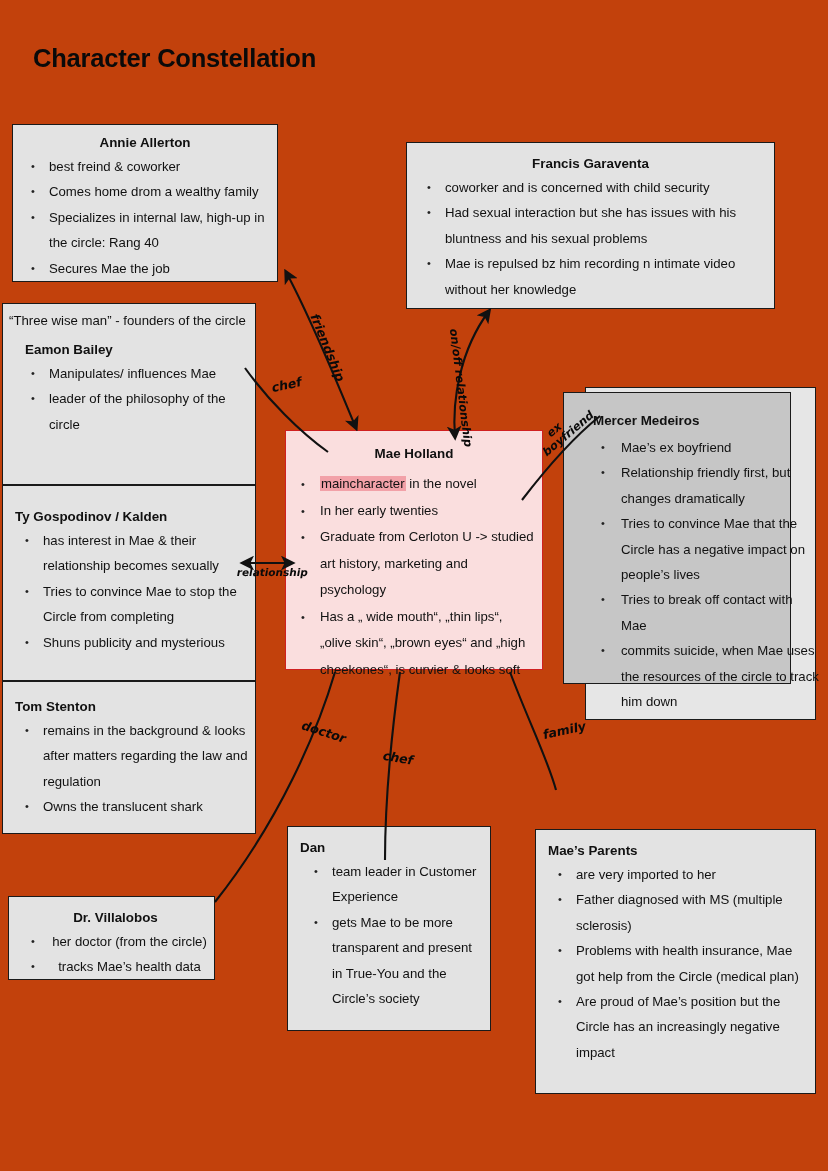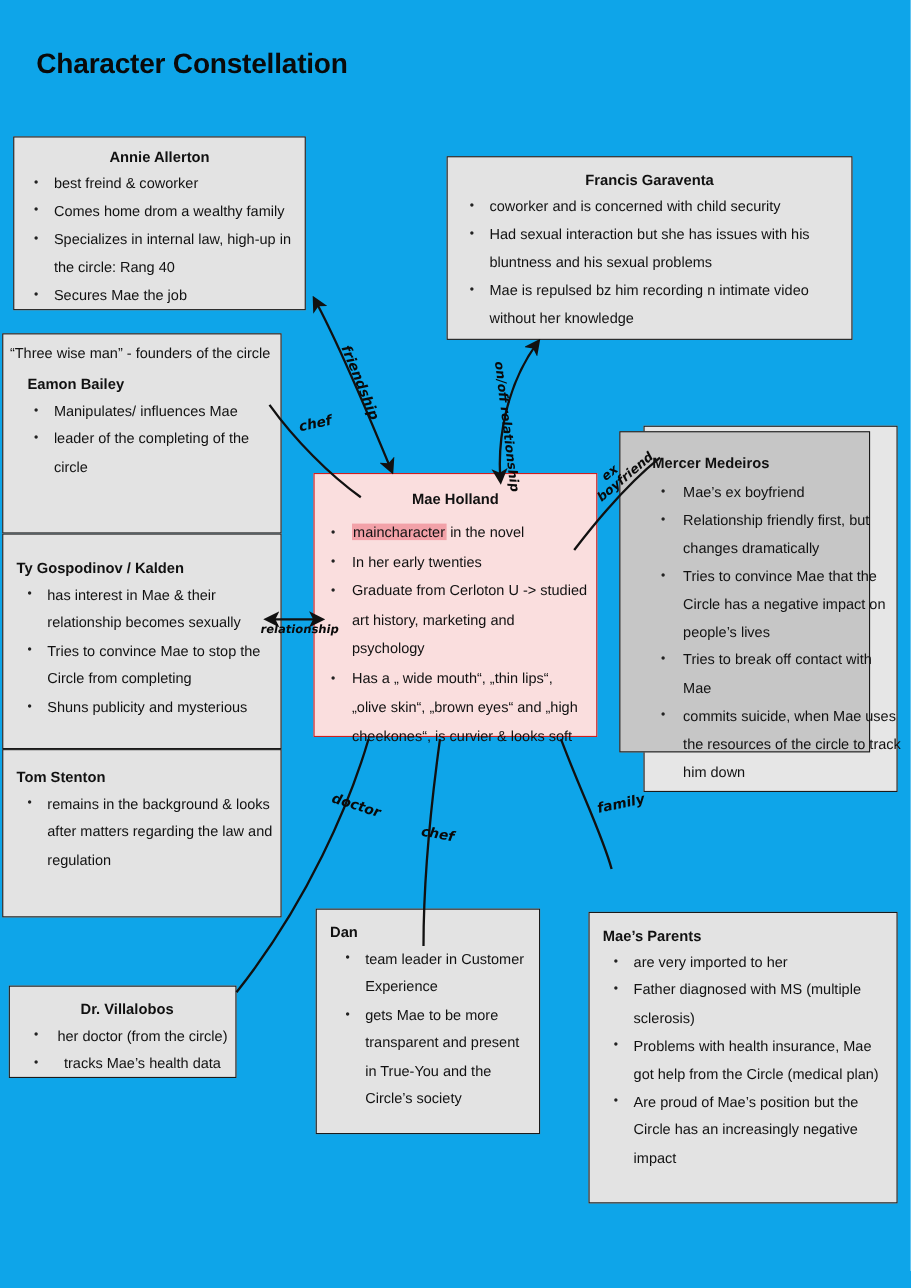--- a/index.html
+++ b/index.html
@@ -10,21 +10,21 @@
   }
   body {
     font-family: "Liberation Sans", sans-serif;
     color: #000000;
   }
   #page {
     position: relative;
     width: 828px;
     height: 1171px;
     overflow: hidden;
-    background: #0ea5e9;
+    background: #c2410c;
   }
 
   
   #page-title {
     position: absolute;
     left: 33px;
     top: 44px;
     font-size: 25.5px;
     font-weight: bold;
     letter-spacing: -0.2px;
@@ -201,37 +201,38 @@
       <li>Had sexual interaction but she has issues  with his bluntness and his sexual problems</li>
       <li>Mae is repulsed bz him recording n intimate video without her knowledge</li>
     </ul>
   </div>
 
   <div class="box" id="box-wise-header">
     <div id="wise-group-label">“Three wise man” - founders of the circle</div>
     <div class="box-title" id="wise-eamon-title">Eamon Bailey</div>
     <ul class="bullets" style="padding-left:12px">
       <li>Manipulates/ influences Mae</li>
-      <li>leader of the completing of the circle</li>
+      <li>leader of the philosophy of the circle</li>
     </ul>
   </div>
 
   <div class="box" id="box-ty">
     <div class="box-title">Ty Gospodinov / Kalden</div>
     <ul class="bullets tight">
       <li>has interest in Mae &amp; their relationship becomes sexually</li>
       <li>Tries to convince Mae to stop the Circle from completing</li>
       <li>Shuns publicity and mysterious</li>
     </ul>
   </div>
 
   <div class="box" id="box-tom">
     <div class="box-title">Tom Stenton</div>
     <ul class="bullets tight">
       <li>remains in the background  &amp; looks after matters regarding the law and regulation</li>
+      <li>Owns the translucent shark</li>
     </ul>
   </div>
 
   <div class="box" id="box-villalobos">
     <div class="box-title">Dr. Villalobos</div>
     <ul class="bullets tight">
       <li>her doctor (from the circle)</li>
       <li>tracks Mae’s health data</li>
     </ul>
   </div>

